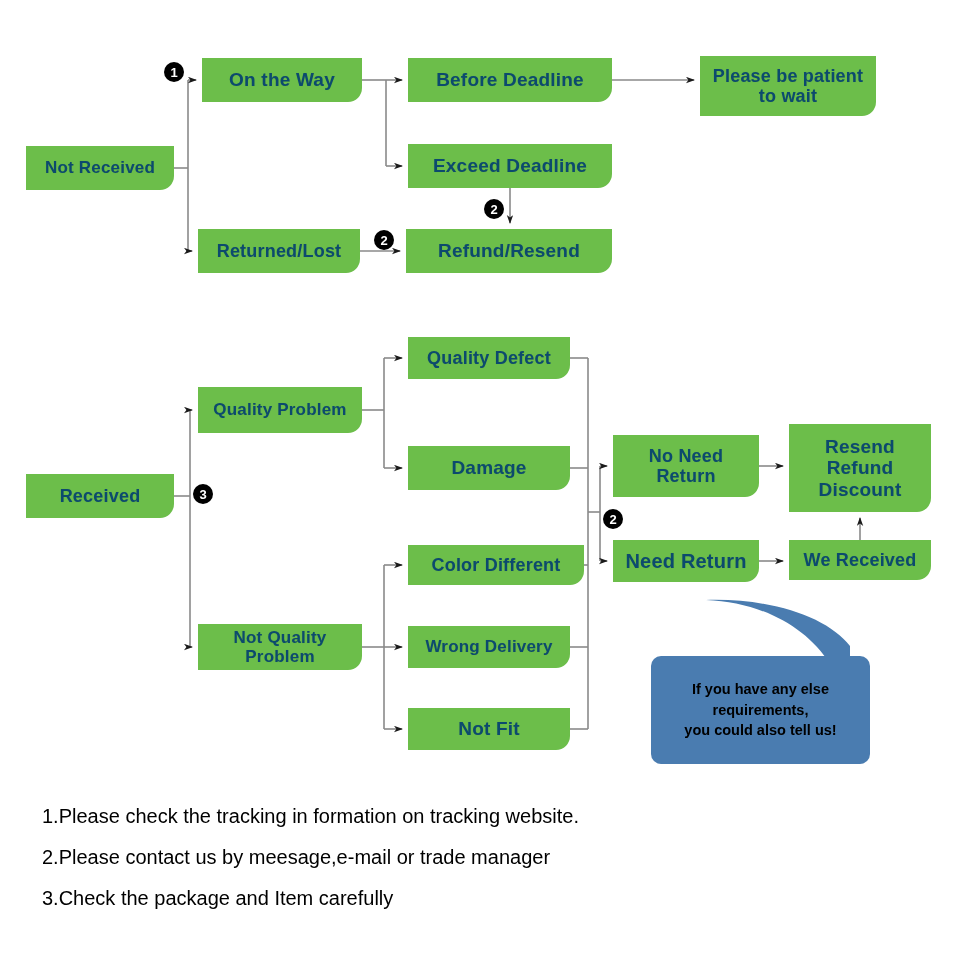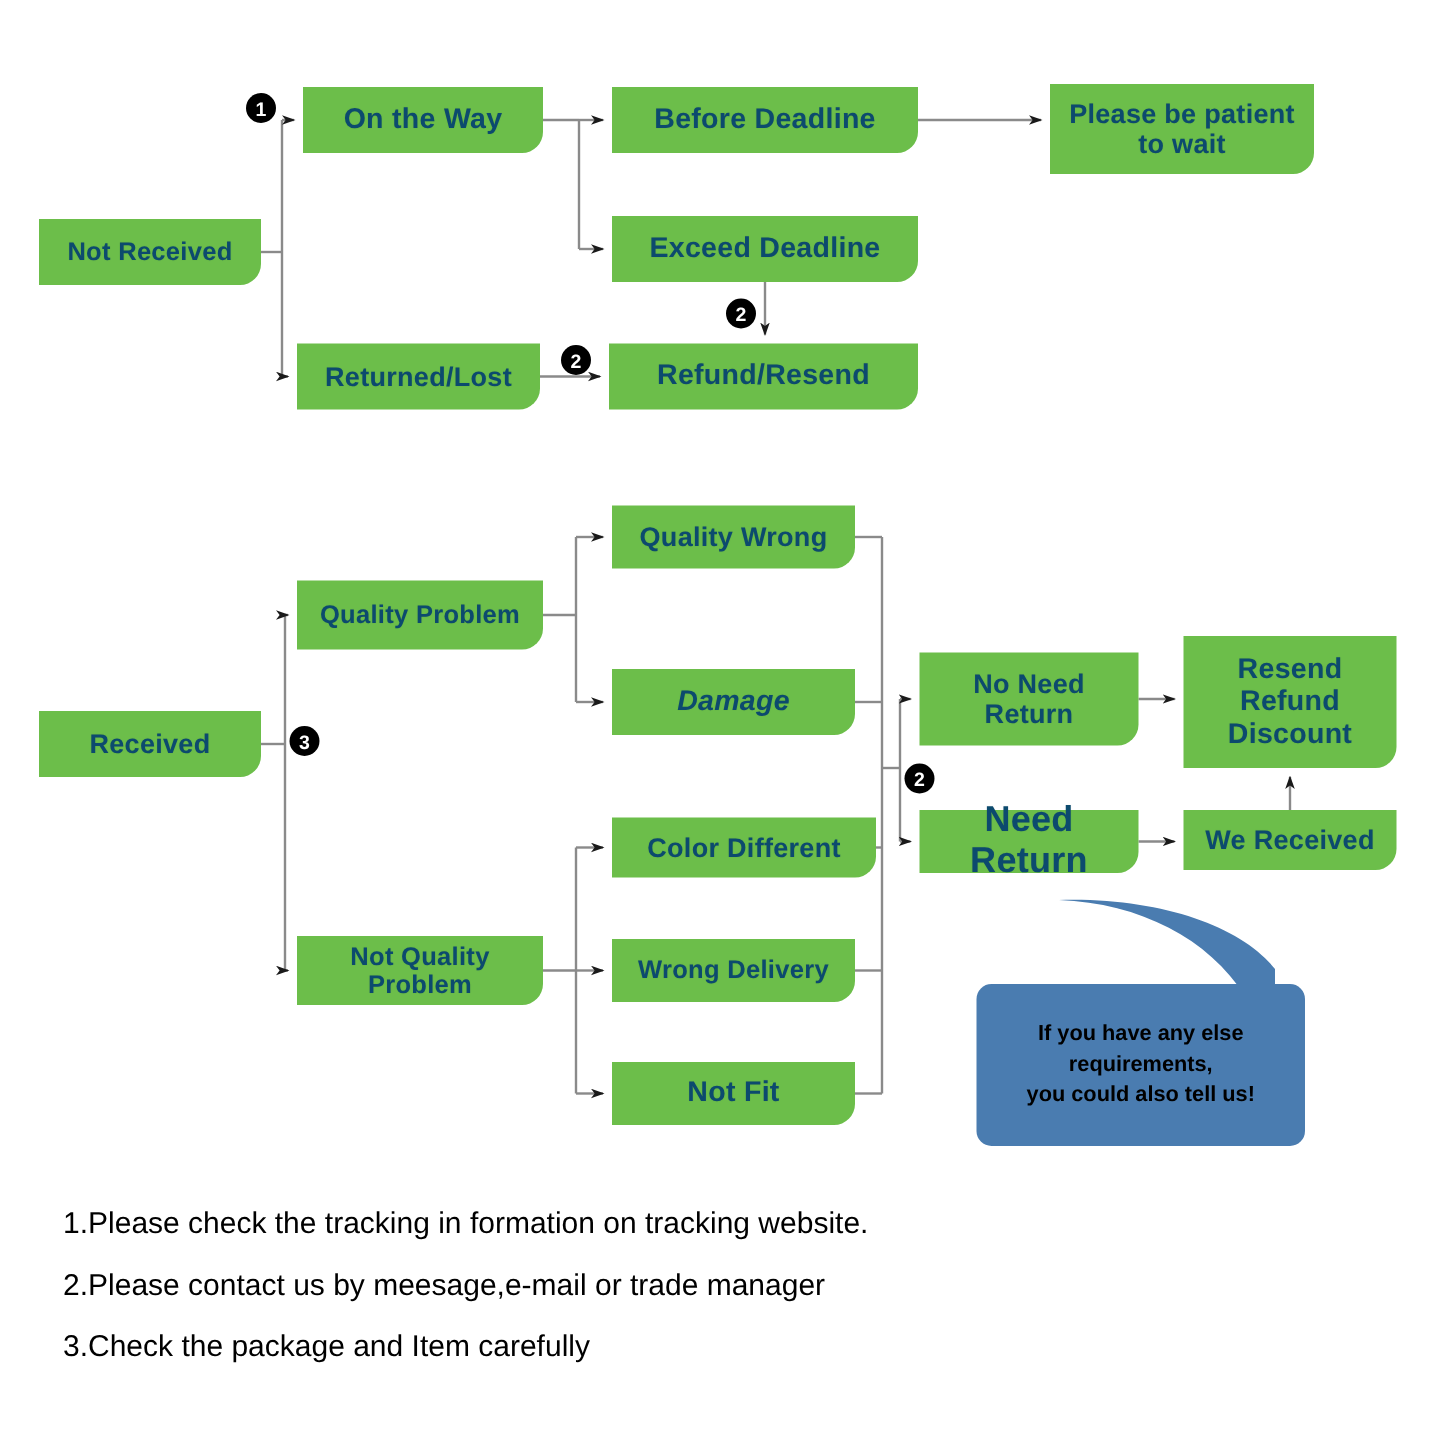--- a/index.html
+++ b/index.html
@@ -180,33 +180,33 @@
   <div class="node" style="left:700px;top:56px;width:176px;height:60px;font-size:18px;">Please be patient to wait</div>
 
   <div class="node" style="left:406px;top:229px;width:206px;height:44px;font-size:19px;">Refund/Resend</div>
 
   <div class="node" style="left:26px;top:474px;width:148px;height:44px;font-size:18px;">Received</div>
 
   <div class="node" style="left:198px;top:387px;width:164px;height:46px;font-size:17px;">Quality Problem</div>
 
   <div class="node" style="left:198px;top:624px;width:164px;height:46px;font-size:17px;">Not Quality Problem</div>
 
-  <div class="node" style="left:408px;top:337px;width:162px;height:42px;font-size:18px;">Quality Wrong</div>
-
-  <div class="node" style="left:408px;top:446px;width:162px;height:44px;font-size:19px;font-style:italic;">Damage</div>
+  <div class="node" style="left:408px;top:337px;width:162px;height:42px;font-size:18px;">Quality Defect</div>
+
+  <div class="node" style="left:408px;top:446px;width:162px;height:44px;font-size:19px;">Damage</div>
 
   <div class="node" style="left:408px;top:545px;width:176px;height:40px;font-size:18px;">Color Different</div>
 
   <div class="node" style="left:408px;top:626px;width:162px;height:42px;font-size:17px;">Wrong Delivery</div>
 
   <div class="node" style="left:408px;top:708px;width:162px;height:42px;font-size:19px;">Not Fit</div>
 
   <div class="node" style="left:613px;top:435px;width:146px;height:62px;font-size:18px;">No Need Return</div>
 
-  <div class="node" style="left:613px;top:540px;width:146px;height:42px;font-size:24px;">Need Return</div>
+  <div class="node" style="left:613px;top:540px;width:146px;height:42px;font-size:20px;">Need Return</div>
 
   <div class="node" style="left:789px;top:424px;width:142px;height:88px;font-size:19px;">Resend Refund Discount</div>
 
   <div class="node" style="left:789px;top:540px;width:142px;height:40px;font-size:18px;">We Received</div>
 
   <div class="badge" style="left:164px;top:62px;">1</div>
   <div class="badge" style="left:374px;top:230px;">2</div>
   <div class="badge" style="left:484px;top:199px;">2</div>
   <div class="badge" style="left:193px;top:484px;">3</div>
   <div class="badge" style="left:603px;top:509px;">2</div>

